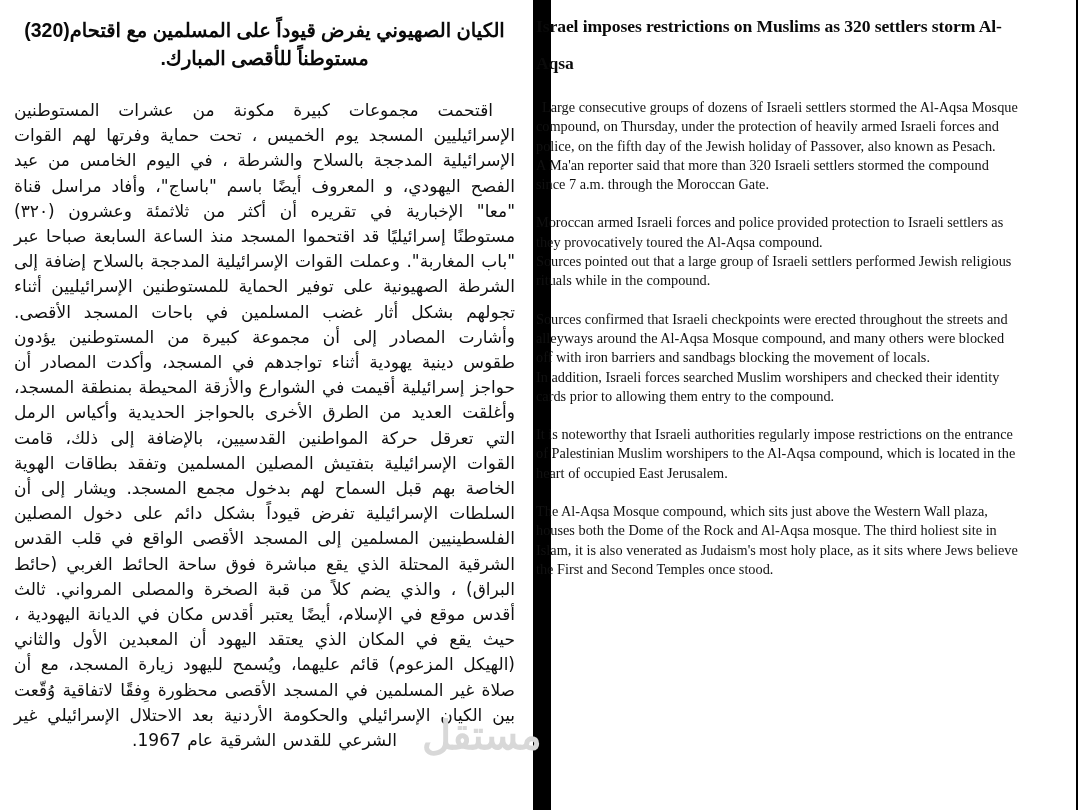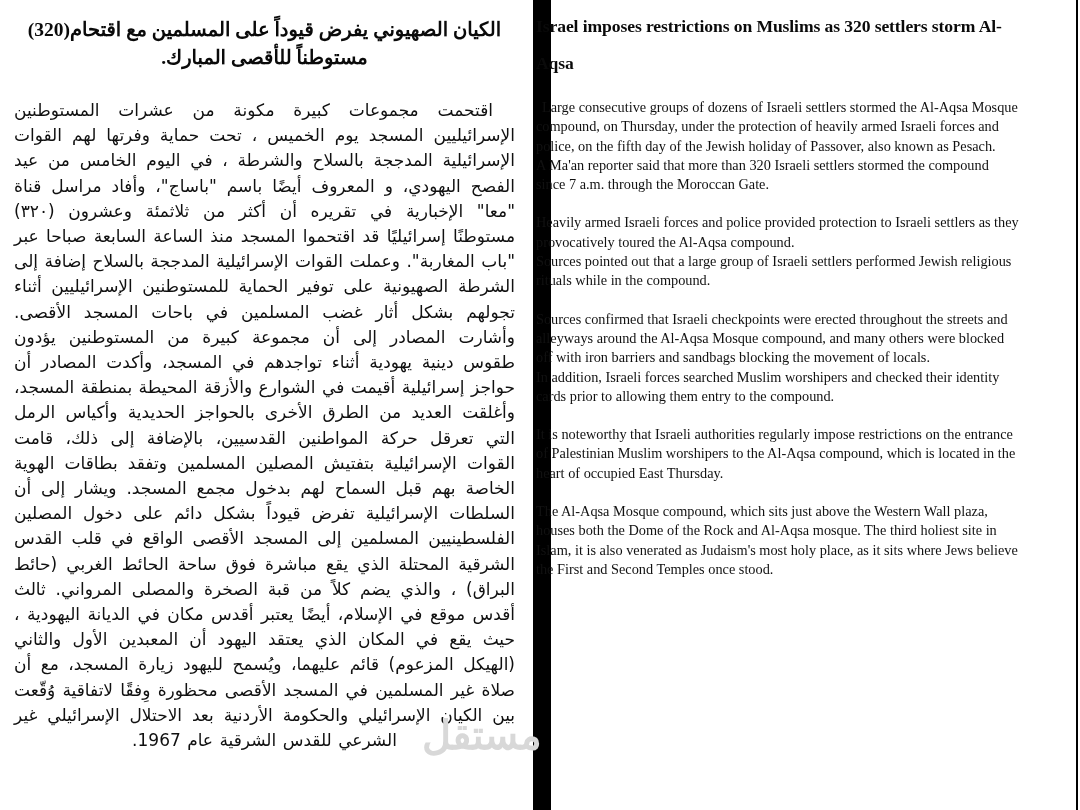--- a/index.html
+++ b/index.html
@@ -46,21 +46,21 @@
     top: 0;
     width: 533px;
     height: 810px;
     box-sizing: border-box;
     padding: 10px 18px 0 14px;
     direction: rtl;
     text-align: right;
   }
 
   .ar-title {
-    font-family: Liberation Serif, serif;
+    font-family: Liberation Sans, sans-serif;
     font-weight: bold;
     font-size: 19.5px;
     line-height: 28px;
     text-align: center;
     letter-spacing: 0.2px;
     margin: 6px 8px 0 8px;
     color: #0a0a0a;
   }
 
   .ar-body {
@@ -171,25 +171,25 @@
   </div>
 
   <div class="divider-bar"></div>
 
   <div class="col-english">
     <h1 class="en-title">Israel imposes restrictions on Muslims as 320 settlers storm Al-Aqsa</h1>
 
     <div class="en-body">
       <p>Large consecutive groups of dozens of Israeli settlers stormed the Al-Aqsa Mosque compound, on Thursday, under the protection of heavily armed Israeli forces and police, on the fifth day of the Jewish holiday of Passover, also known as Pesach.
 A Ma'an reporter said that more than 320 Israeli settlers stormed the compound since 7 a.m. through the Moroccan Gate.</p>
-      <p>Heavily armed Israeli forces and police provided protection to Israeli settlers as they provocatively toured the Al-Aqsa compound.
+      <p>Moroccan armed Israeli forces and police provided protection to Israeli settlers as they provocatively toured the Al-Aqsa compound.
 Sources pointed out that a large group of Israeli settlers performed Jewish religious rituals while in the compound.</p>
       <p>Sources confirmed that Israeli checkpoints were erected throughout the streets and alleyways around the Al-Aqsa Mosque compound, and many others were blocked off with iron barriers and sandbags blocking the movement of locals.
 In addition, Israeli forces searched Muslim worshipers and checked their identity cards prior to allowing them entry to the compound.</p>
-      <p>It is noteworthy that Israeli authorities regularly impose restrictions on the entrance of Palestinian Muslim worshipers to the Al-Aqsa compound, which is located in the heart of occupied East Thursday.</p>
+      <p>It is noteworthy that Israeli authorities regularly impose restrictions on the entrance of Palestinian Muslim worshipers to the Al-Aqsa compound, which is located in the heart of occupied East Jerusalem.</p>
       <p>The Al-Aqsa Mosque compound, which sits just above the Western Wall plaza, houses both the Dome of the Rock and Al-Aqsa mosque. The third holiest site in Islam, it is also venerated as Judaism's most holy place, as it sits where Jews believe the First and Second Temples once stood.</p>
     </div>
   </div>
 
   <div class="watermark">
     <div class="wm-logo">مستقل</div>
   </div>
 
   <div class="edge-rule"></div>
 

